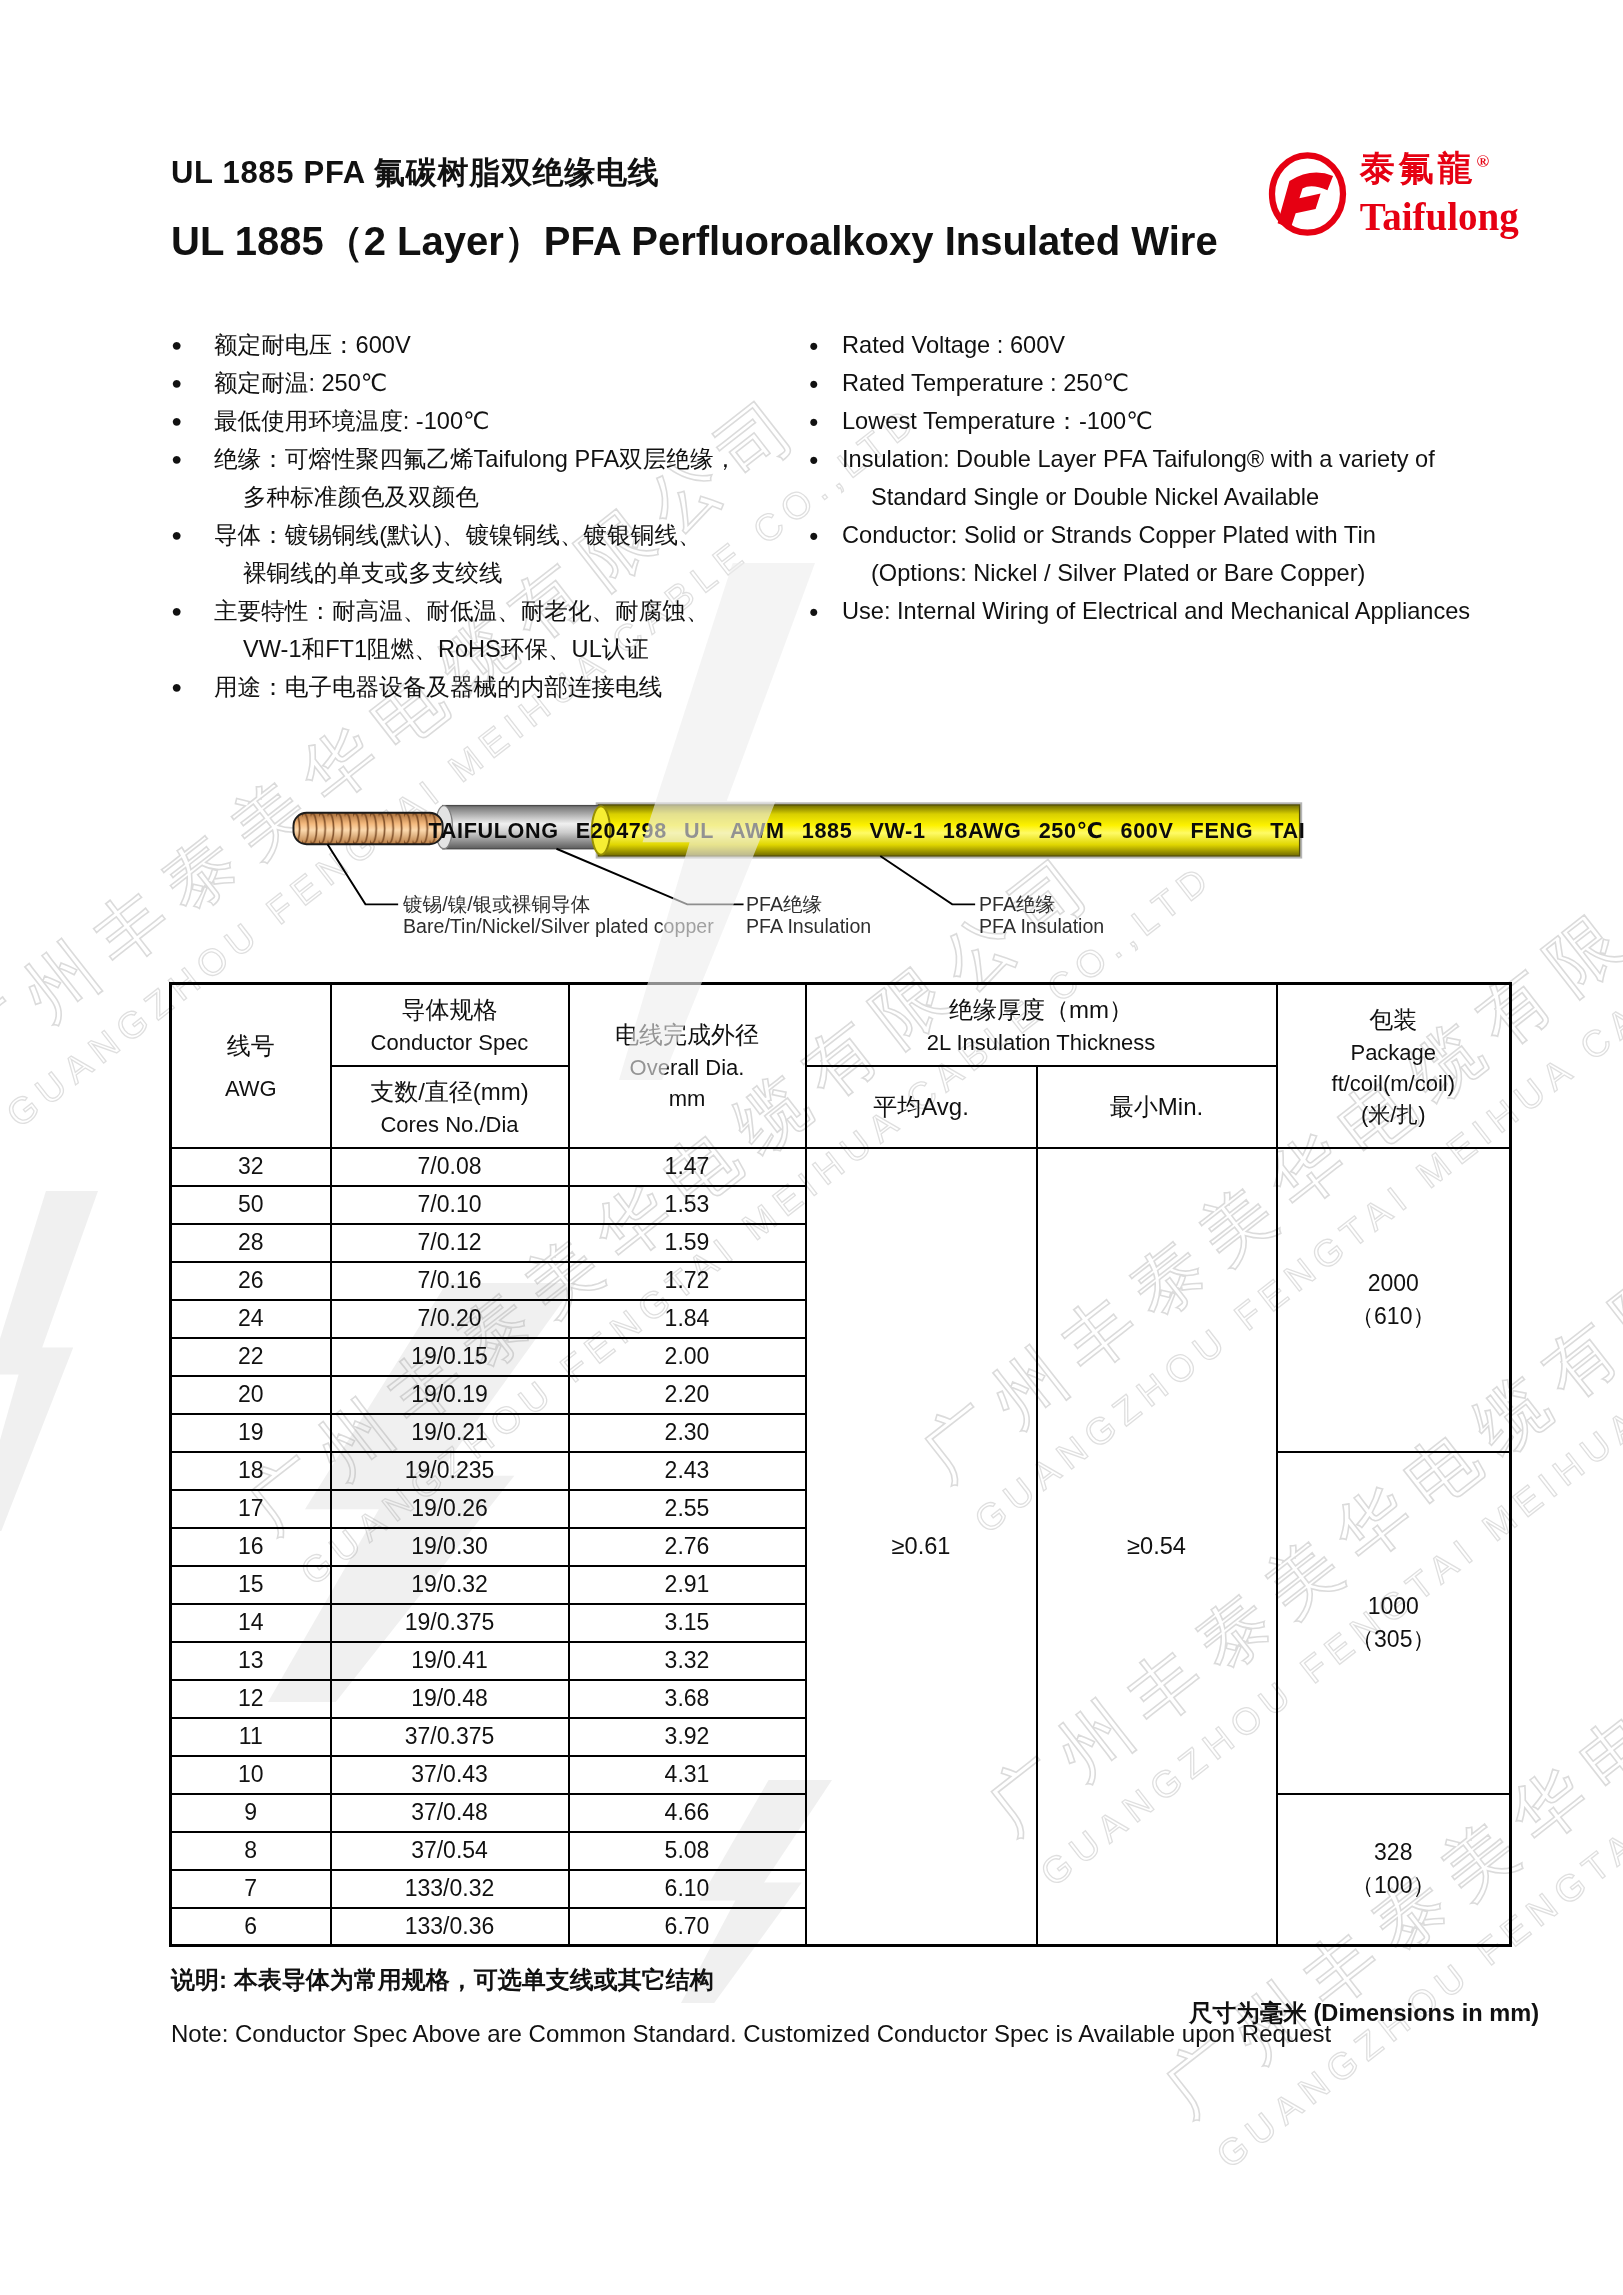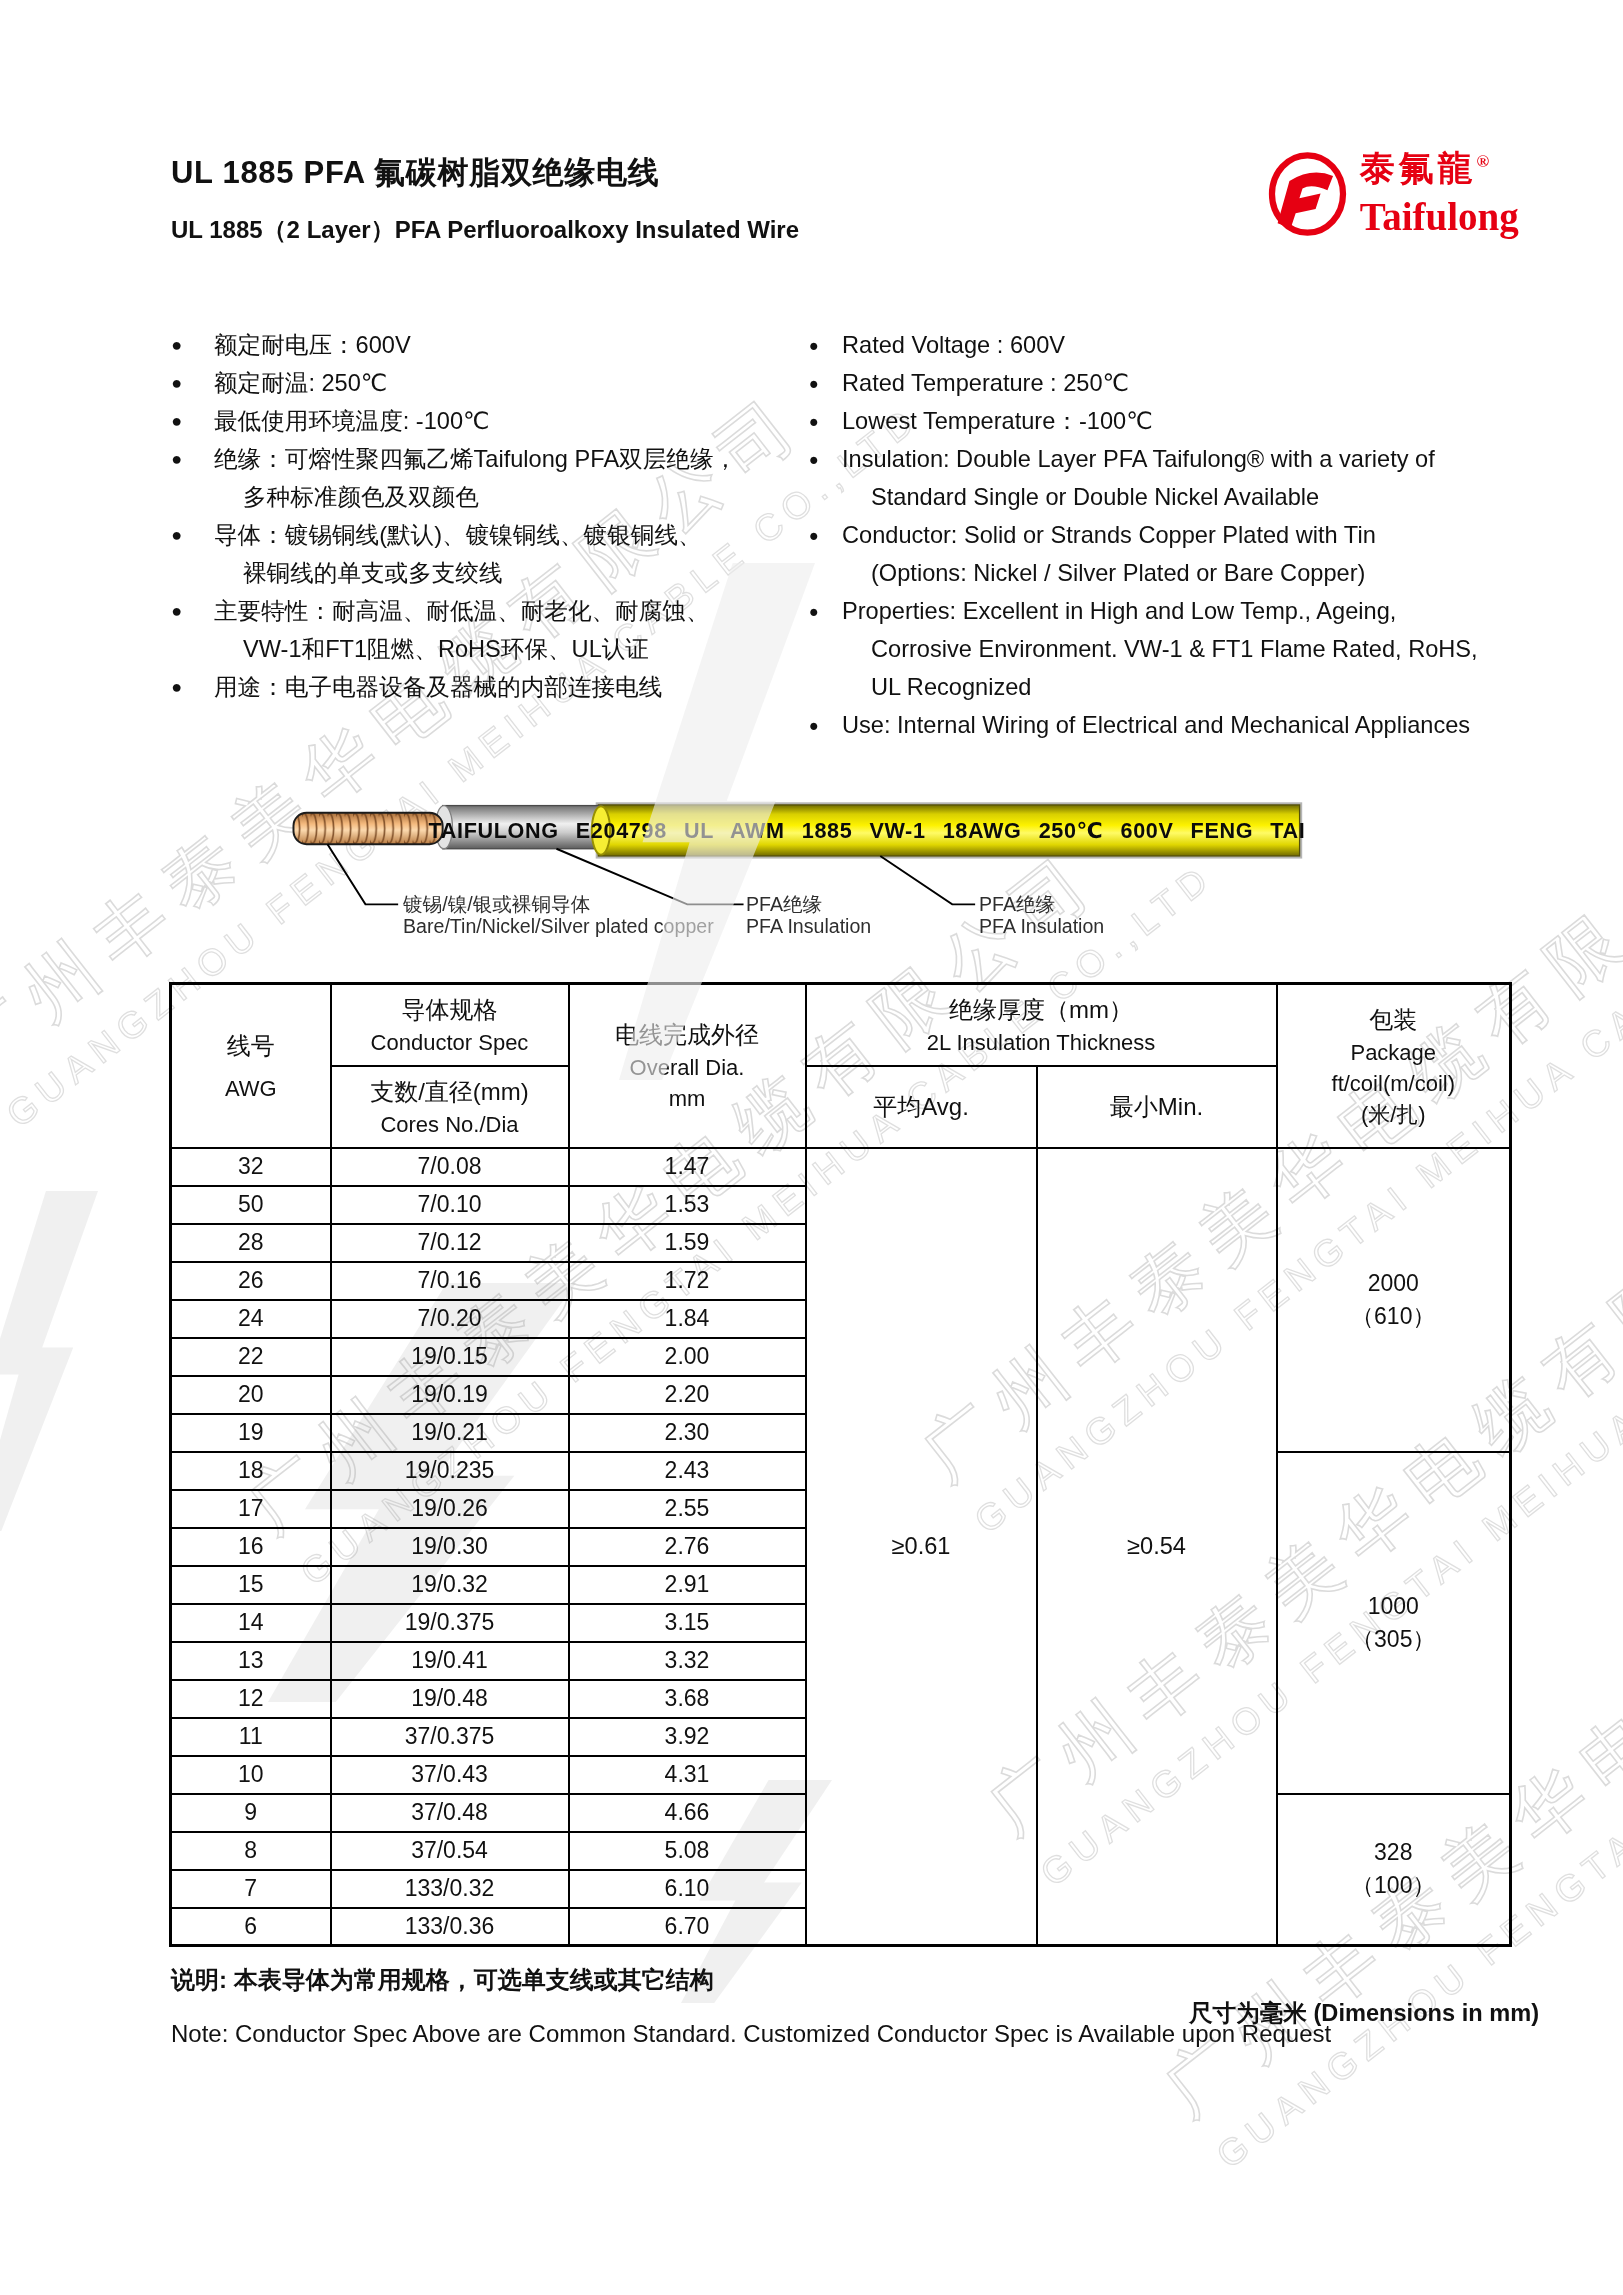--- a/index.html
+++ b/index.html
@@ -21,21 +21,21 @@
   .swoosh {
     position:absolute; pointer-events:none;
     clip-path:polygon(58% 0, 100% 0, 55% 46%, 80% 46%, 22% 100%, 0 100%, 36% 54%, 12% 54%);
   }
   .swoosh.gray { background:#9a9a9a; opacity:0.15; z-index:0; }
   .swoosh.light { background:#ececec; opacity:0.60; z-index:2; }
 
   
   .titles { position:absolute; left:171px; top:152px; z-index:1; }
   .title-zh { font-size:31px; font-weight:700; letter-spacing:0.7px; }
-  .title-en { font-size:24px; font-weight:700; margin-top:19.6px; letter-spacing:0; }
+  .title-en { font-size:40px; font-weight:700; margin-top:19.6px; letter-spacing:0; }
 
   .logo { position:absolute; left:1267px; top:145px; z-index:1; display:flex; align-items:flex-end; }
   .logo-text { margin-left:11.8px; color:#e60012; }
   .logo-zh { font-family:"Liberation Serif","DejaVu Serif",serif; font-size:35px; font-weight:700; letter-spacing:3.9px; }
   .logo-zh sup { font-size:17px; }
   .logo-en { font-family:"Liberation Serif","DejaVu Serif",serif; font-size:39px; font-weight:700; margin-top:2px; }
 
   
   .spec-list { position:absolute; z-index:1; list-style:none; }
   .specs-zh { left:171px; top:326px; width:655px; }
@@ -165,25 +165,20 @@
       <li>
         <div class="spec-line">Lowest Temperature：-100℃</div>
       </li>
       <li>
         <div class="spec-line">Insulation: Double Layer PFA Taifulong® with a variety of</div>
         <div class="spec-line cont">Standard Single or Double Nickel Available</div>
       </li>
       <li>
         <div class="spec-line">Conductor: Solid or Strands Copper Plated with Tin</div>
         <div class="spec-line cont">(Options: Nickel / Silver Plated or Bare Copper)</div>
-      </li>
-      <li>
-        <div class="spec-line">Properties: Excellent in High and Low Temp., Ageing,</div>
-        <div class="spec-line cont">Corrosive Environment. VW-1 &amp; FT1 Flame Rated, RoHS,</div>
-        <div class="spec-line cont">UL Recognized</div>
       </li>
       <li>
         <div class="spec-line">Use: Internal Wiring of Electrical and Mechanical Appliances</div>
       </li>
     </ul>
 
   <div class="figure">
     <svg width="1021" height="157" viewBox="0 0 1560 240">
       <defs>
         <linearGradient id="gCop" x1="0" y1="0" x2="0" y2="1">

